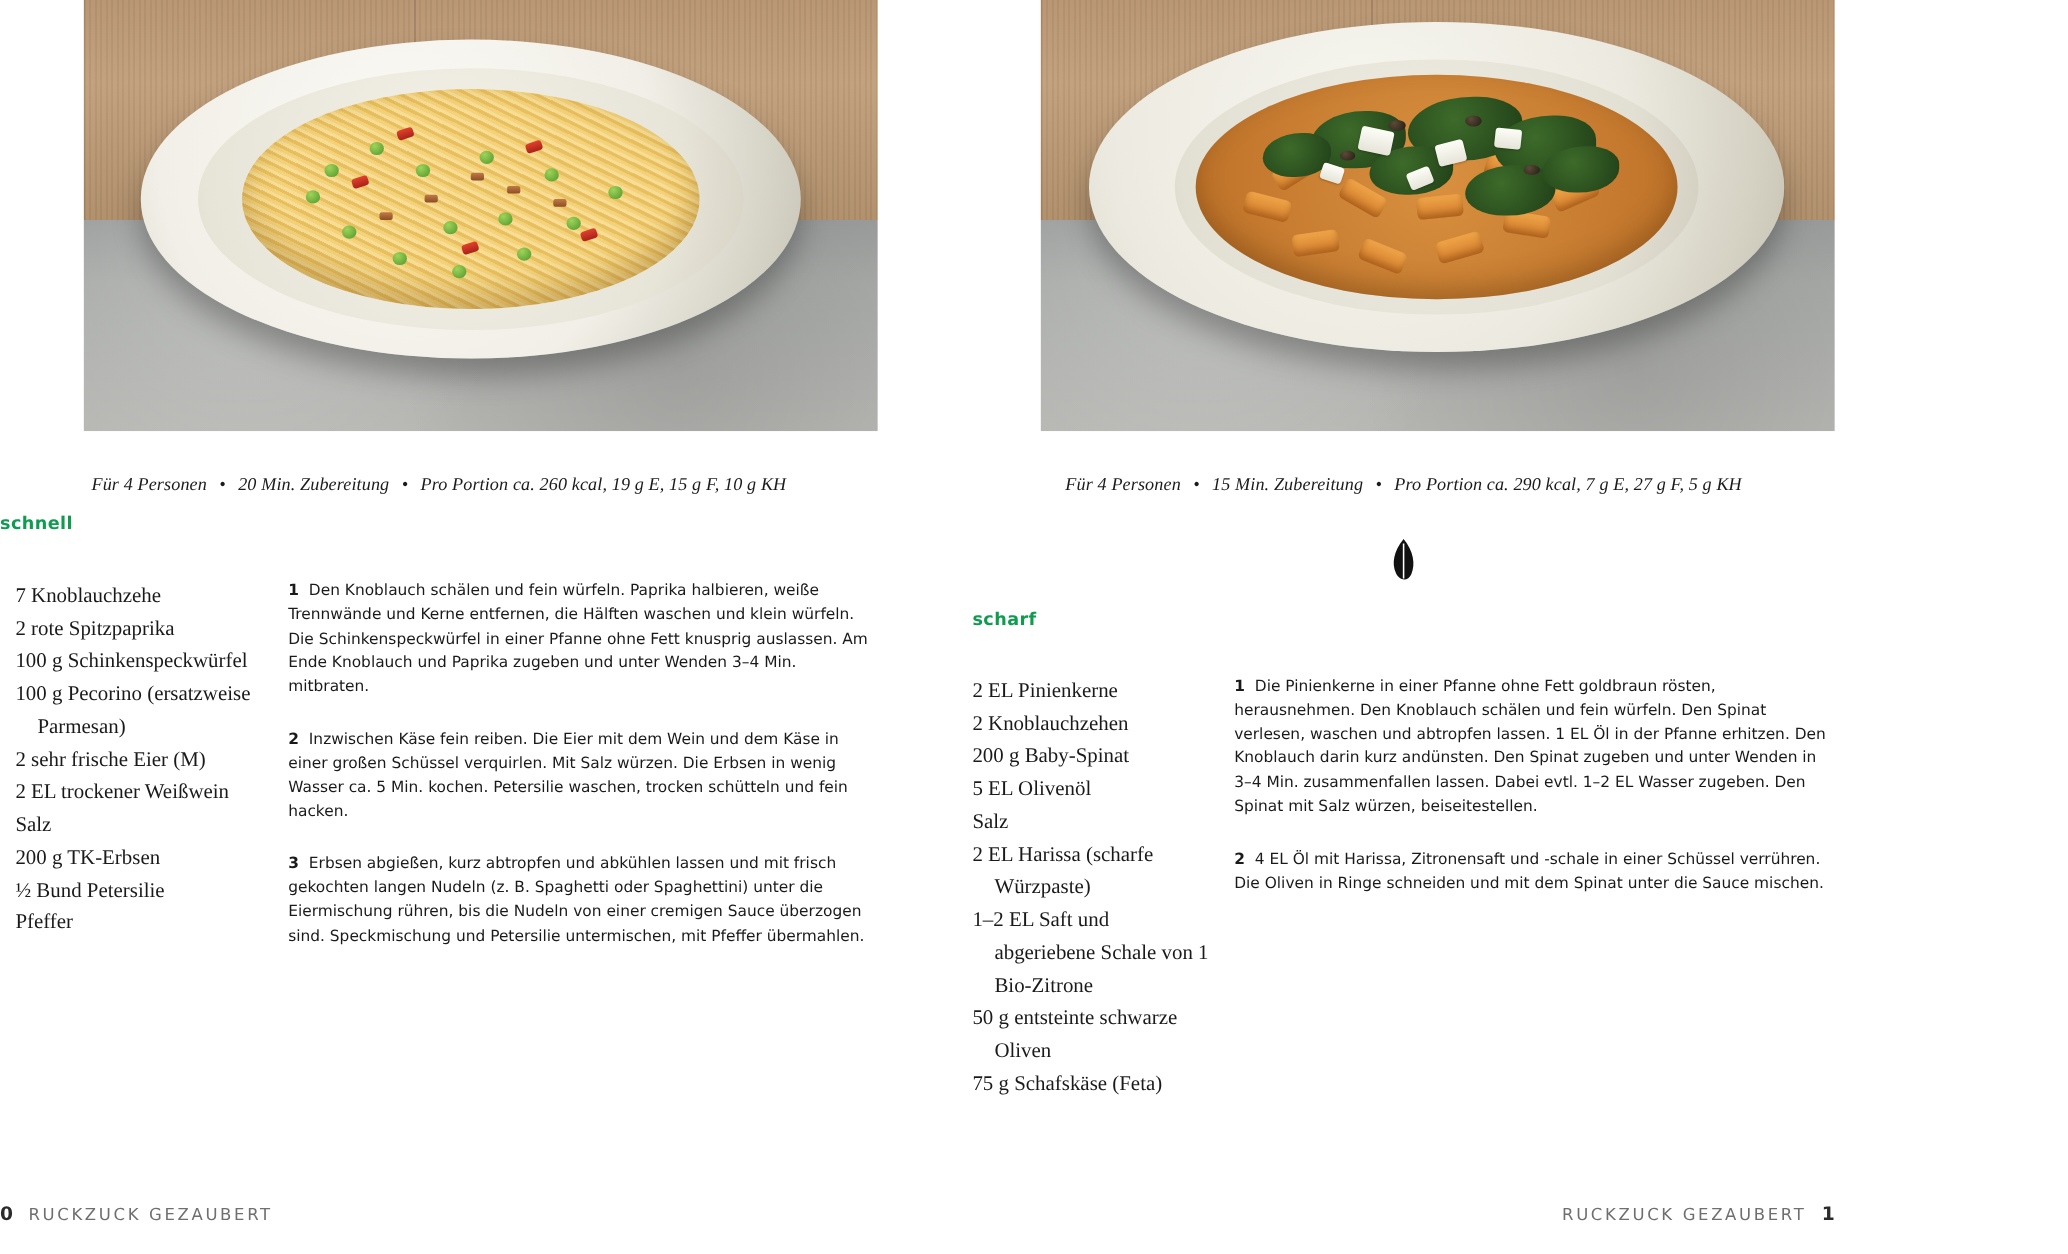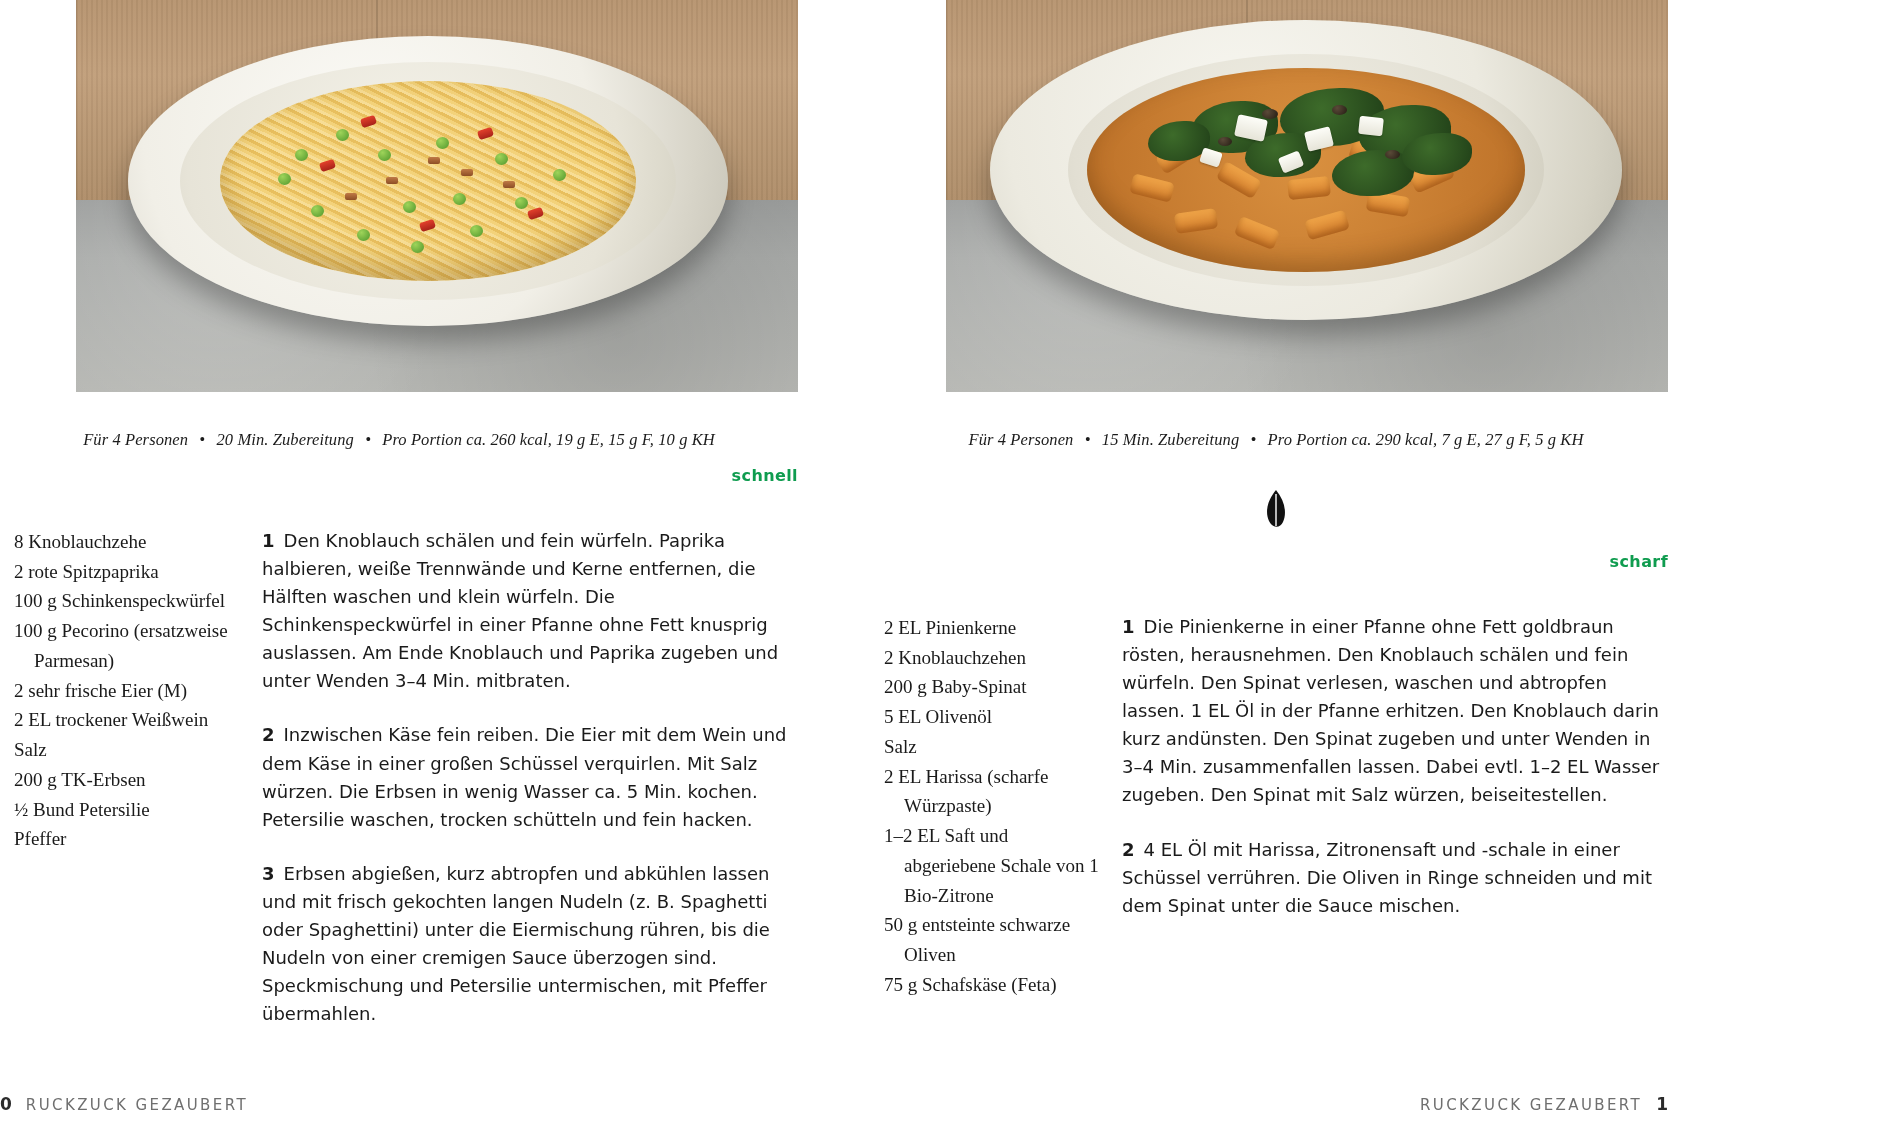--- a/index.html
+++ b/index.html
@@ -198,21 +198,21 @@
     letter-spacing: 2.2px;
     margin: 0;
     text-transform: uppercase;
     color: #111;
     white-space: nowrap;
   }
   .leaf-icon { display: block; }
 
   .tag {
     margin-top: 16px;
-    text-align: right;
+    text-align: left;
     font-family: "DejaVu Sans", sans-serif;
     font-weight: 700;
     font-size: 16px;
     letter-spacing: .4px;
   }
 
   
   .cols {
     display: flex;
     margin-top: 42px;
@@ -231,21 +231,21 @@
     list-style: none;
     margin: 0;
     padding: 0 0 0 0;
     text-indent: 0;
   }
   .ingredients ul { margin: 0; padding: 0; }
   .ingredients li.wrap { padding-left: 20px; text-indent: -20px; }
 
   .steps {
     font-family: "DejaVu Sans", sans-serif;
-    font-size: 18px;
+    font-size: 14px;
     line-height: 1.56;
     flex: 1 1 auto;
   }
   .page-left .steps { padding-left: 22px; }
   .page-right .steps { padding-left: 22px; }
   .step { margin: 0 0 26px 0; }
   .step:last-child { margin-bottom: 0; }
   .step .num {
     font-weight: 700;
     margin-right: 9px;
@@ -324,21 +324,21 @@
       <span class="dot">•</span>
       <span>Pro Portion ca. 260 kcal, 19 g E, 15 g F, 10 g KH</span>
     </div>
 
 
     <div class="tag" style="color:#0f9c4f">schnell</div>
 
     <div class="cols">
       <div class="ingredients">
         <ul>
-          <li>8 Knoblauchzehe</li>
+          <li>7 Knoblauchzehe</li>
           <li>2 rote Spitzpaprika</li>
           <li>100 g Schinkenspeckwürfel</li>
           <li class="wrap">100 g Pecorino (ersatzweise Parmesan)</li>
           <li>2 sehr frische Eier (M)</li>
           <li>2 EL trockener Weißwein</li>
           <li>Salz</li>
           <li>200 g TK-Erbsen</li>
           <li>½ Bund Petersilie</li>
           <li>Pfeffer</li>
         </ul>

